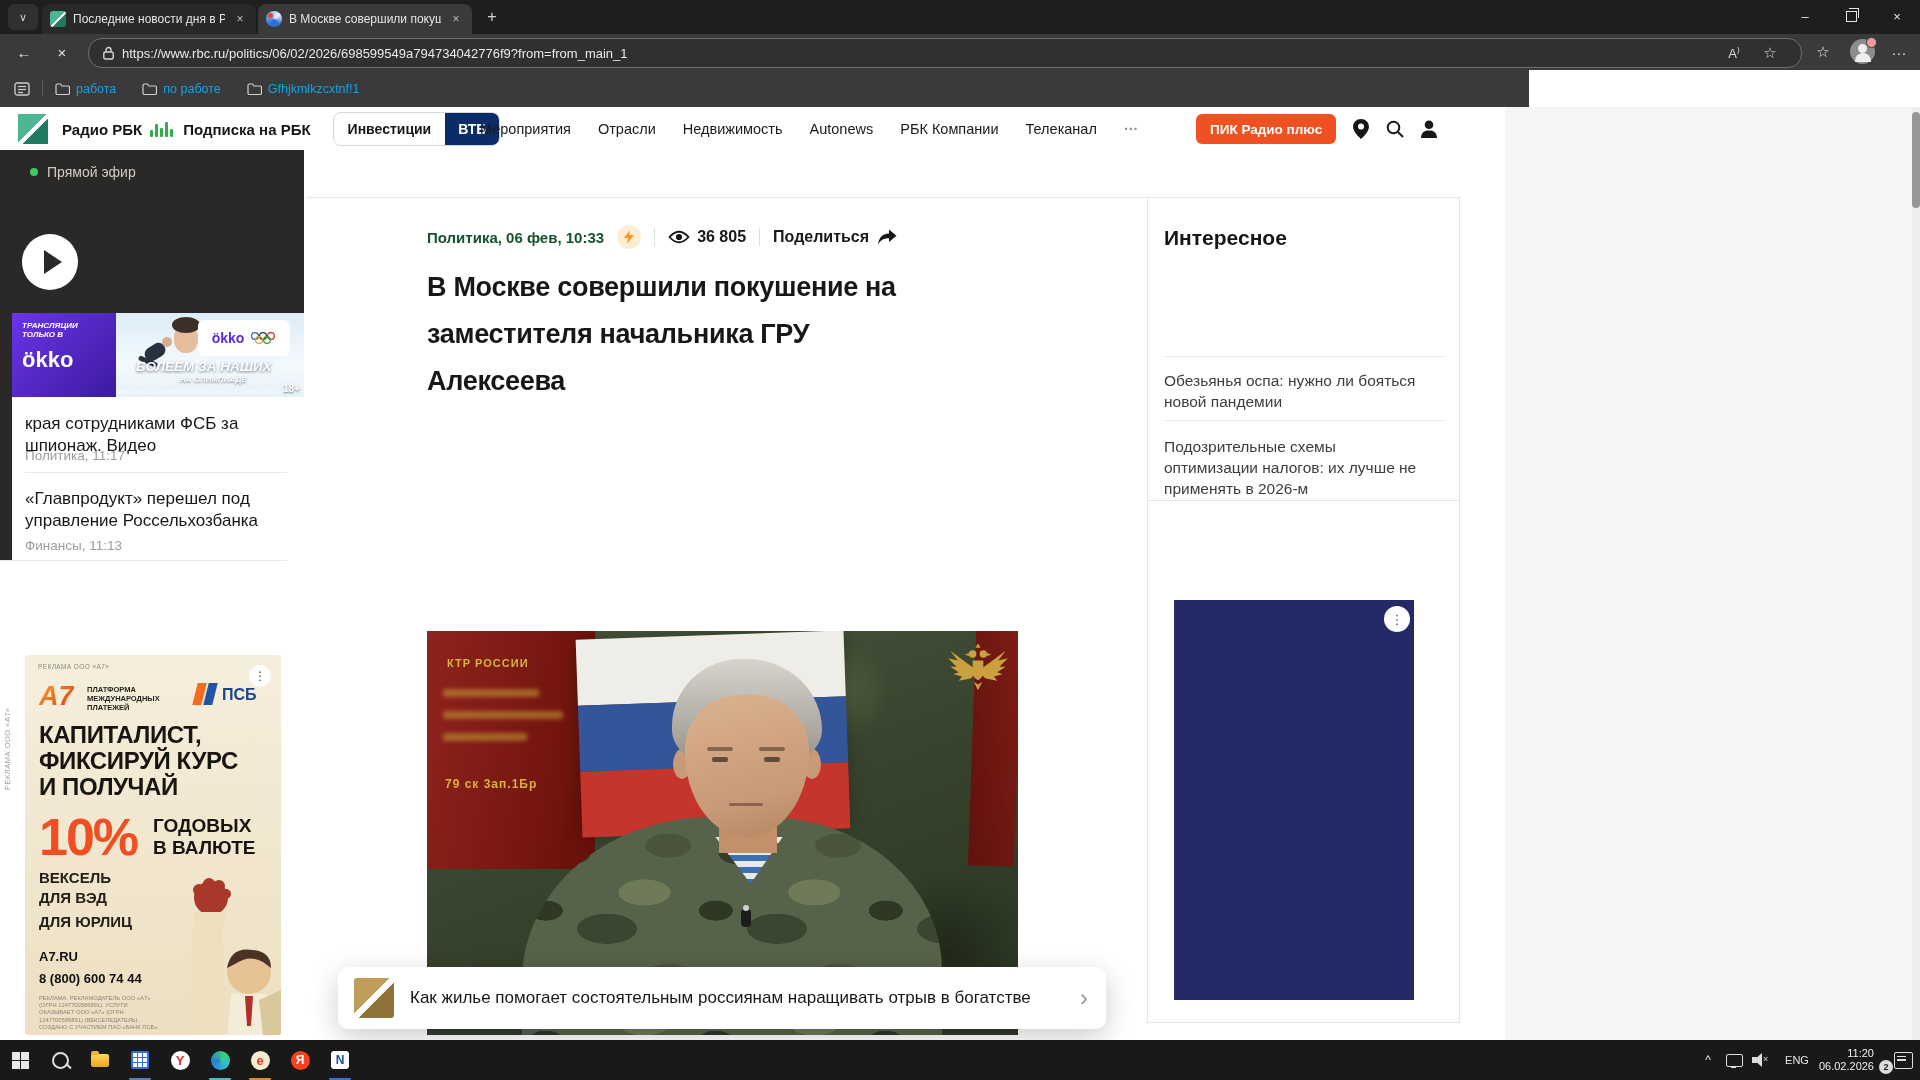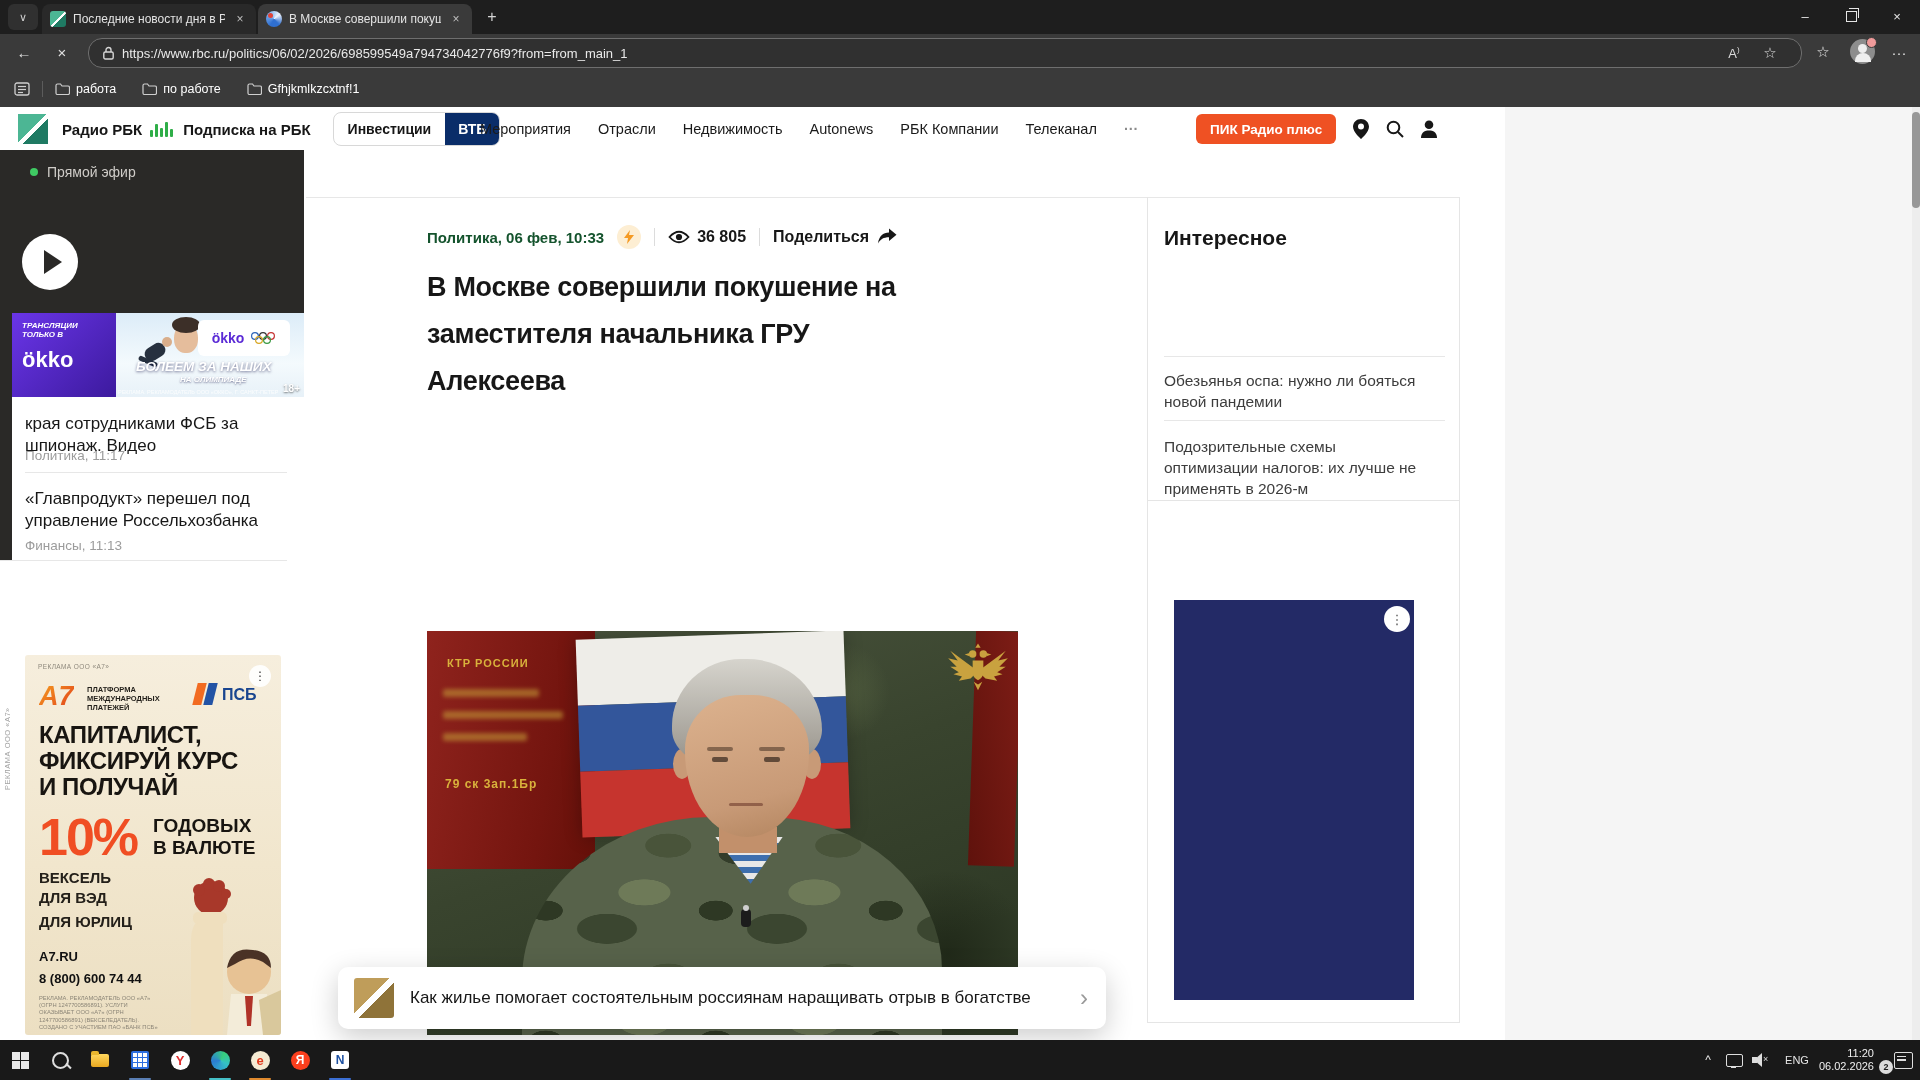--- a/index.html
+++ b/index.html
@@ -33,21 +33,21 @@
   .urlpill{position:absolute;left:88px;top:4px;width:1712px;height:28px;border-radius:14px;
            background:#303030;border:1px solid #6e6e6e;display:flex;align-items:center;color:#e6e6e6}
   .urltext{font-size:13px;color:#e9e9e9;margin-left:8px;white-space:nowrap}
   .pillic{position:absolute;top:0;height:28px;width:30px;color:#dadada}
   .toolic{position:absolute;top:3px;width:30px;height:30px;color:#e2e2e2;font-size:15px}
   .avatar{position:absolute;left:1850px;top:5px;width:25px;height:25px;border-radius:50%;background:#8d8d8d;overflow:visible}
   .avatar .hd{position:absolute;left:8px;top:5px;width:9px;height:9px;border-radius:50%;background:#efefef}
   .avatar .bd{position:absolute;left:4.5px;top:14px;width:16px;height:9px;border-radius:8px 8px 0 0;background:#efefef}
   .avatar .dot{position:absolute;right:-2px;top:-2px;width:9px;height:9px;border-radius:50%;background:#ef9a9a;border:1px solid #3a3a3a}
 
-  .bookbar{left:0;top:70px;width:1920px;height:37px;background:#3a3a3a;display:flex;align-items:center;color:#ffffff}
+  .bookbar{left:0;top:70px;width:1529px;height:37px;background:#3a3a3a;display:flex;align-items:center;color:#0ea5e9}
   .bm{display:flex;align-items:center;gap:6px;font-size:12.5px;margin-right:26px}
   .vdiv{width:1px;height:16px;background:#5c5c5c;margin:0 12px}
 
   
   .page{left:0;top:107px;width:1912px;height:933px;background:#fff}
   .grayzone{left:1505px;top:107px;width:407px;height:933px;background:#f5f5f5}
   .scrollbar{left:1912px;top:107px;width:8px;height:933px;background:#ededed}
   .scrollthumb{left:1912px;top:112px;width:8px;height:96px;background:#979797;border-radius:4px}
 
   
@@ -108,21 +108,21 @@
   .prod{position:absolute;left:14px;font-size:15px;font-weight:800;color:#24201a}
   .psb-man{position:absolute;right:0;bottom:0;width:150px;height:185px}
   .psb-foot{position:absolute;left:14px;font-weight:800;color:#111;font-size:13px}
 
   
   .meta{left:427px;top:222px;height:30px;display:flex;align-items:center;gap:13px}
   .meta .cat{font-size:15px;font-weight:700;color:#14532d}
   .boltbadge{width:24px;height:24px;border-radius:50%;background:#fdeed3}
   .msep{width:1px;height:18px;background:#dcdcdc}
   .views{display:flex;align-items:center;gap:7px;font-size:16px;font-weight:700;color:#171717}
-  .share{display:flex;align-items:flex-start;gap:8px;font-size:16px;font-weight:700;color:#171717}
+  .share{display:flex;align-items:center;gap:8px;font-size:16px;font-weight:700;color:#171717}
   .a-title{left:427px;top:264px;width:470px;font-size:27px;line-height:47px;font-weight:800;color:#171717;letter-spacing:-.3px}
   .a-lede{left:427px;top:466px;width:505px;font-family:"Liberation Serif",serif;font-size:24px;line-height:29px;color:#161616}
 
   .photo{left:427px;top:631px;width:591px;height:404px;overflow:hidden;
     background:
       radial-gradient(circle 90px at 12% 18%,rgba(20,28,14,.55),transparent 70%),
       radial-gradient(circle 120px at 88% 80%,rgba(18,24,12,.5),transparent 70%),
       radial-gradient(circle 70px at 70% 15%,rgba(98,112,74,.5),transparent 70%),
       radial-gradient(circle 80px at 35% 85%,rgba(30,40,20,.5),transparent 70%),
       linear-gradient(160deg,#4c563f,#39442e 45%,#2f3a26 80%)}

